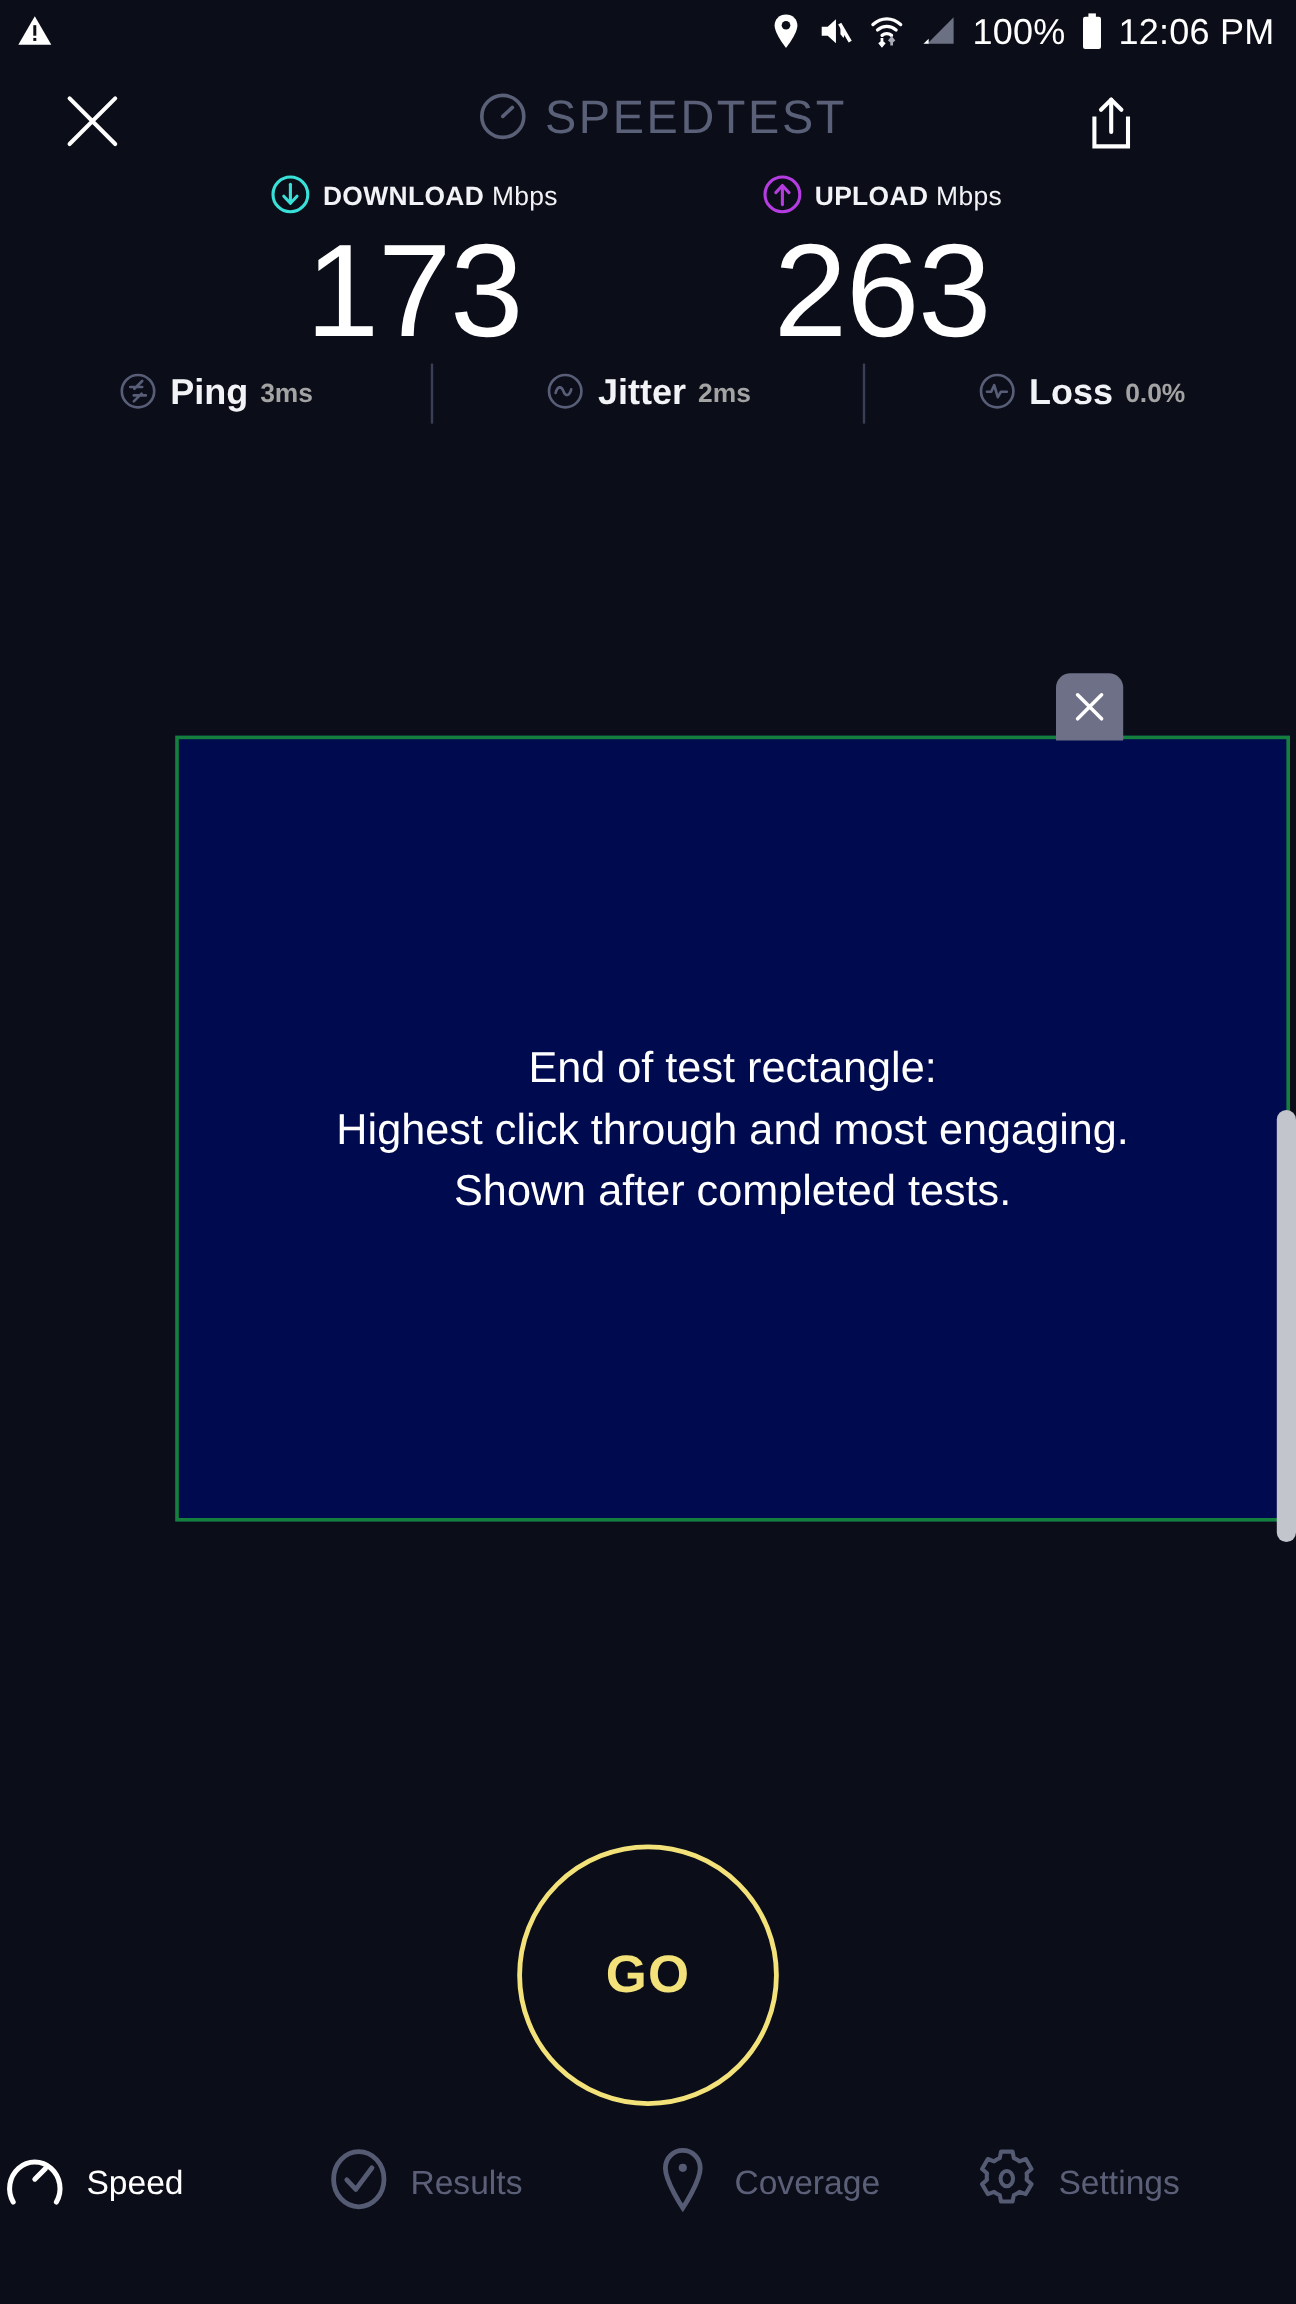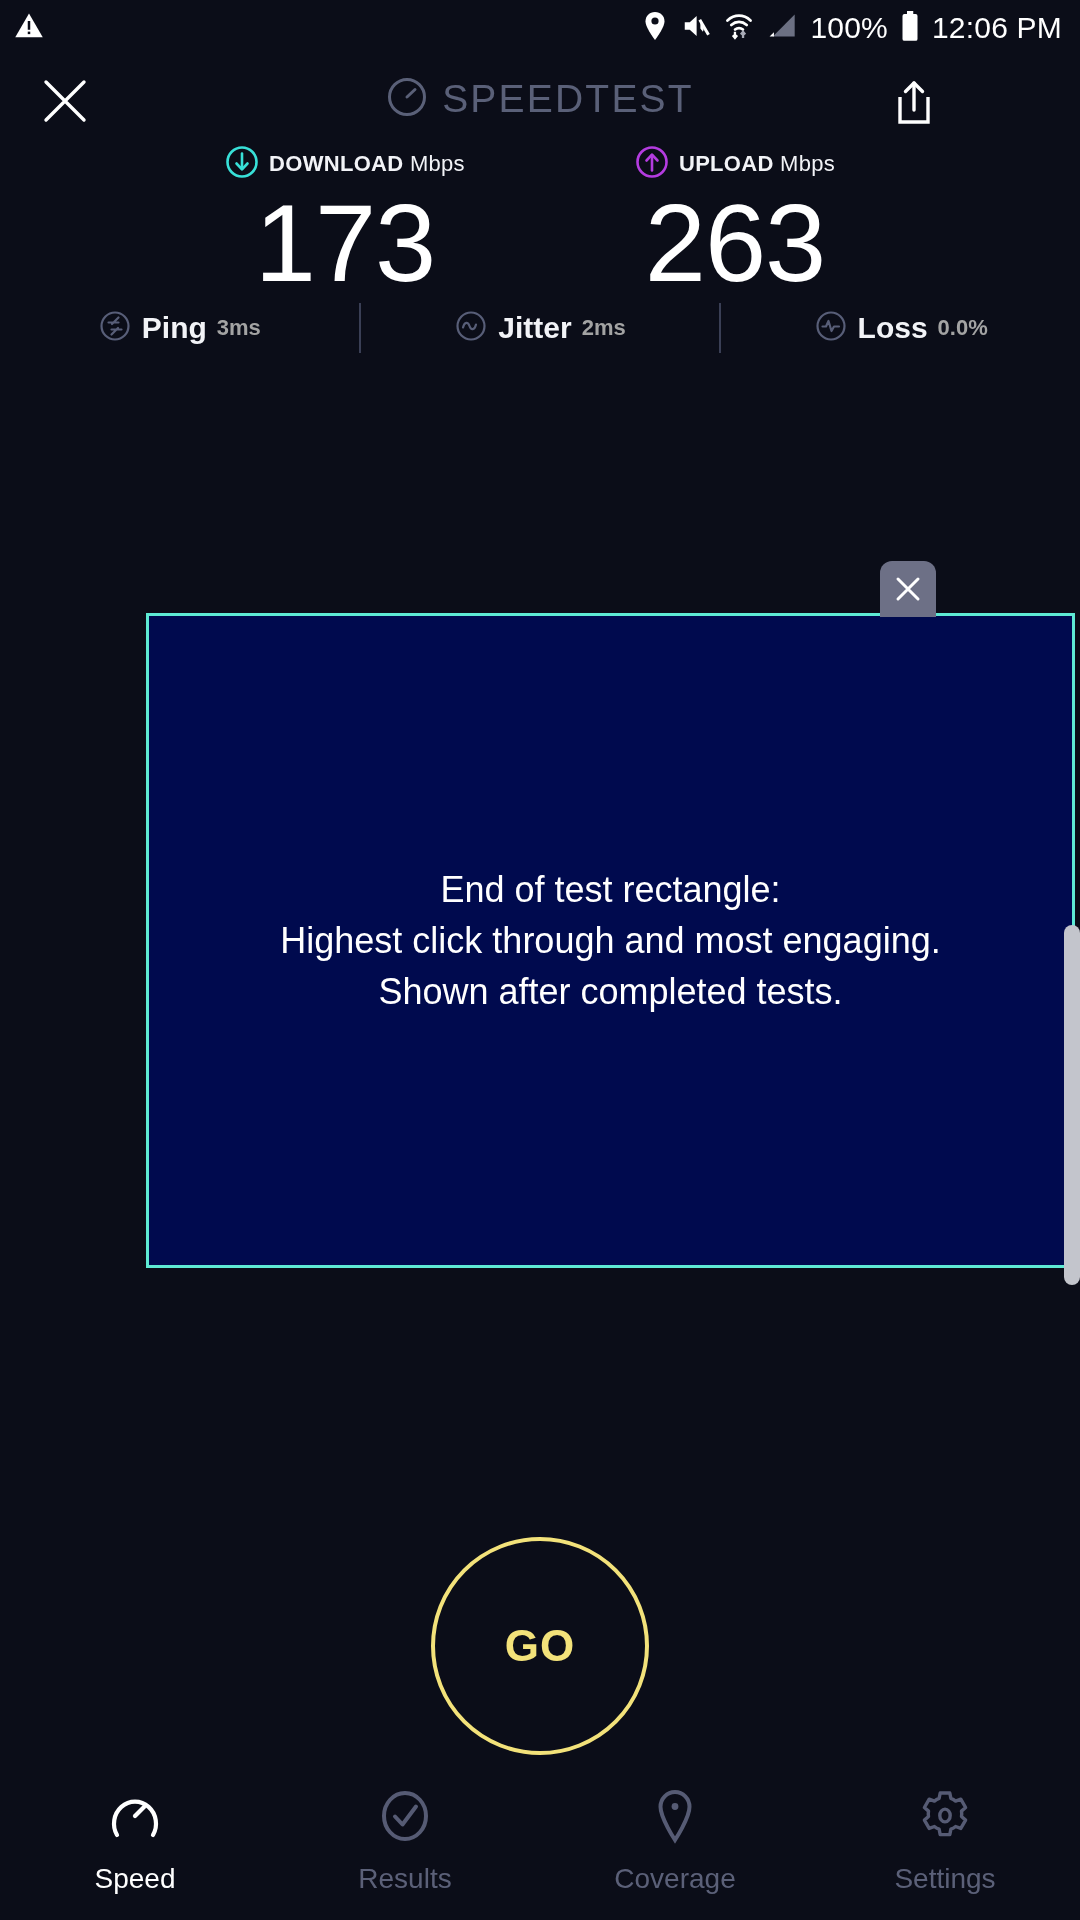--- a/index.html
+++ b/index.html
@@ -23,21 +23,21 @@
     padding:0 18px 0 14px;
   }
   .sb-left{ display:flex; align-items:center; gap:10px; }
   .sb-right{ display:flex; align-items:center; gap:13px; }
   .sb-text{ font-size:30px; color:#fff; letter-spacing:.2px; line-height:1;
             font-family:"Liberation Sans", sans-serif; }
   .sb-ico{ display:block; }
 
   
   .header{
-    position:absolute; left:0; top:56px; width:980px; height:86px;
+    position:absolute; left:12px; top:56px; width:980px; height:86px;
   }
   .hdr-close{
     position:absolute; left:34px; top:14px; width:62px; height:62px;
     display:flex; align-items:center; justify-content:center;
   }
   .hdr-brand{
     position:absolute; left:0; top:0; width:1080px; height:86px;
     display:flex; align-items:center; justify-content:center; gap:14px;
   }
   .brand-text{
@@ -89,21 +89,21 @@
 
   
   .ad-close{
     position:absolute; left:880px; top:561px; width:56px; height:56px;
     background:#6d7086; border-radius:12px 12px 0 0;
     display:flex; align-items:center; justify-content:center;
     z-index:3;
   }
   .ad-box{
     position:absolute; left:146px; top:613px; width:929px; height:655px;
-    background:#000a4e; border:3px solid #5eead4;
+    background:#000a4e; border:3px solid #15803d;
     z-index:2;
     display:flex; align-items:center; justify-content:center;
   }
   .ad-text{
     text-align:center; color:#fff; font-size:36px; line-height:1.42;
     font-weight:400; padding:0 14px;
   }
   .ad-line{ display:block; white-space:nowrap; }
 
   
@@ -124,21 +124,21 @@
   .go-label{
     font-size:44px; font-weight:700; color:#f3e27a; letter-spacing:1px;
   }
 
   
   .navbar{
     position:absolute; left:0; bottom:0; width:1080px; height:145px;
     display:flex; align-items:flex-start; padding-top:12px;
   }
   .nav-item{
-    flex:1 1 0; display:flex; flex-direction:column;
+    flex:1 1 0; display:flex; flex-direction:row;
     align-items:center; gap:14px;
   }
   .nav-label{ font-size:28px; color:#5b6078; }
   .nav-item.active .nav-label{ color:#ffffff; }
 </style>
 </head>
 <body>
 
 <div id="app">
 

